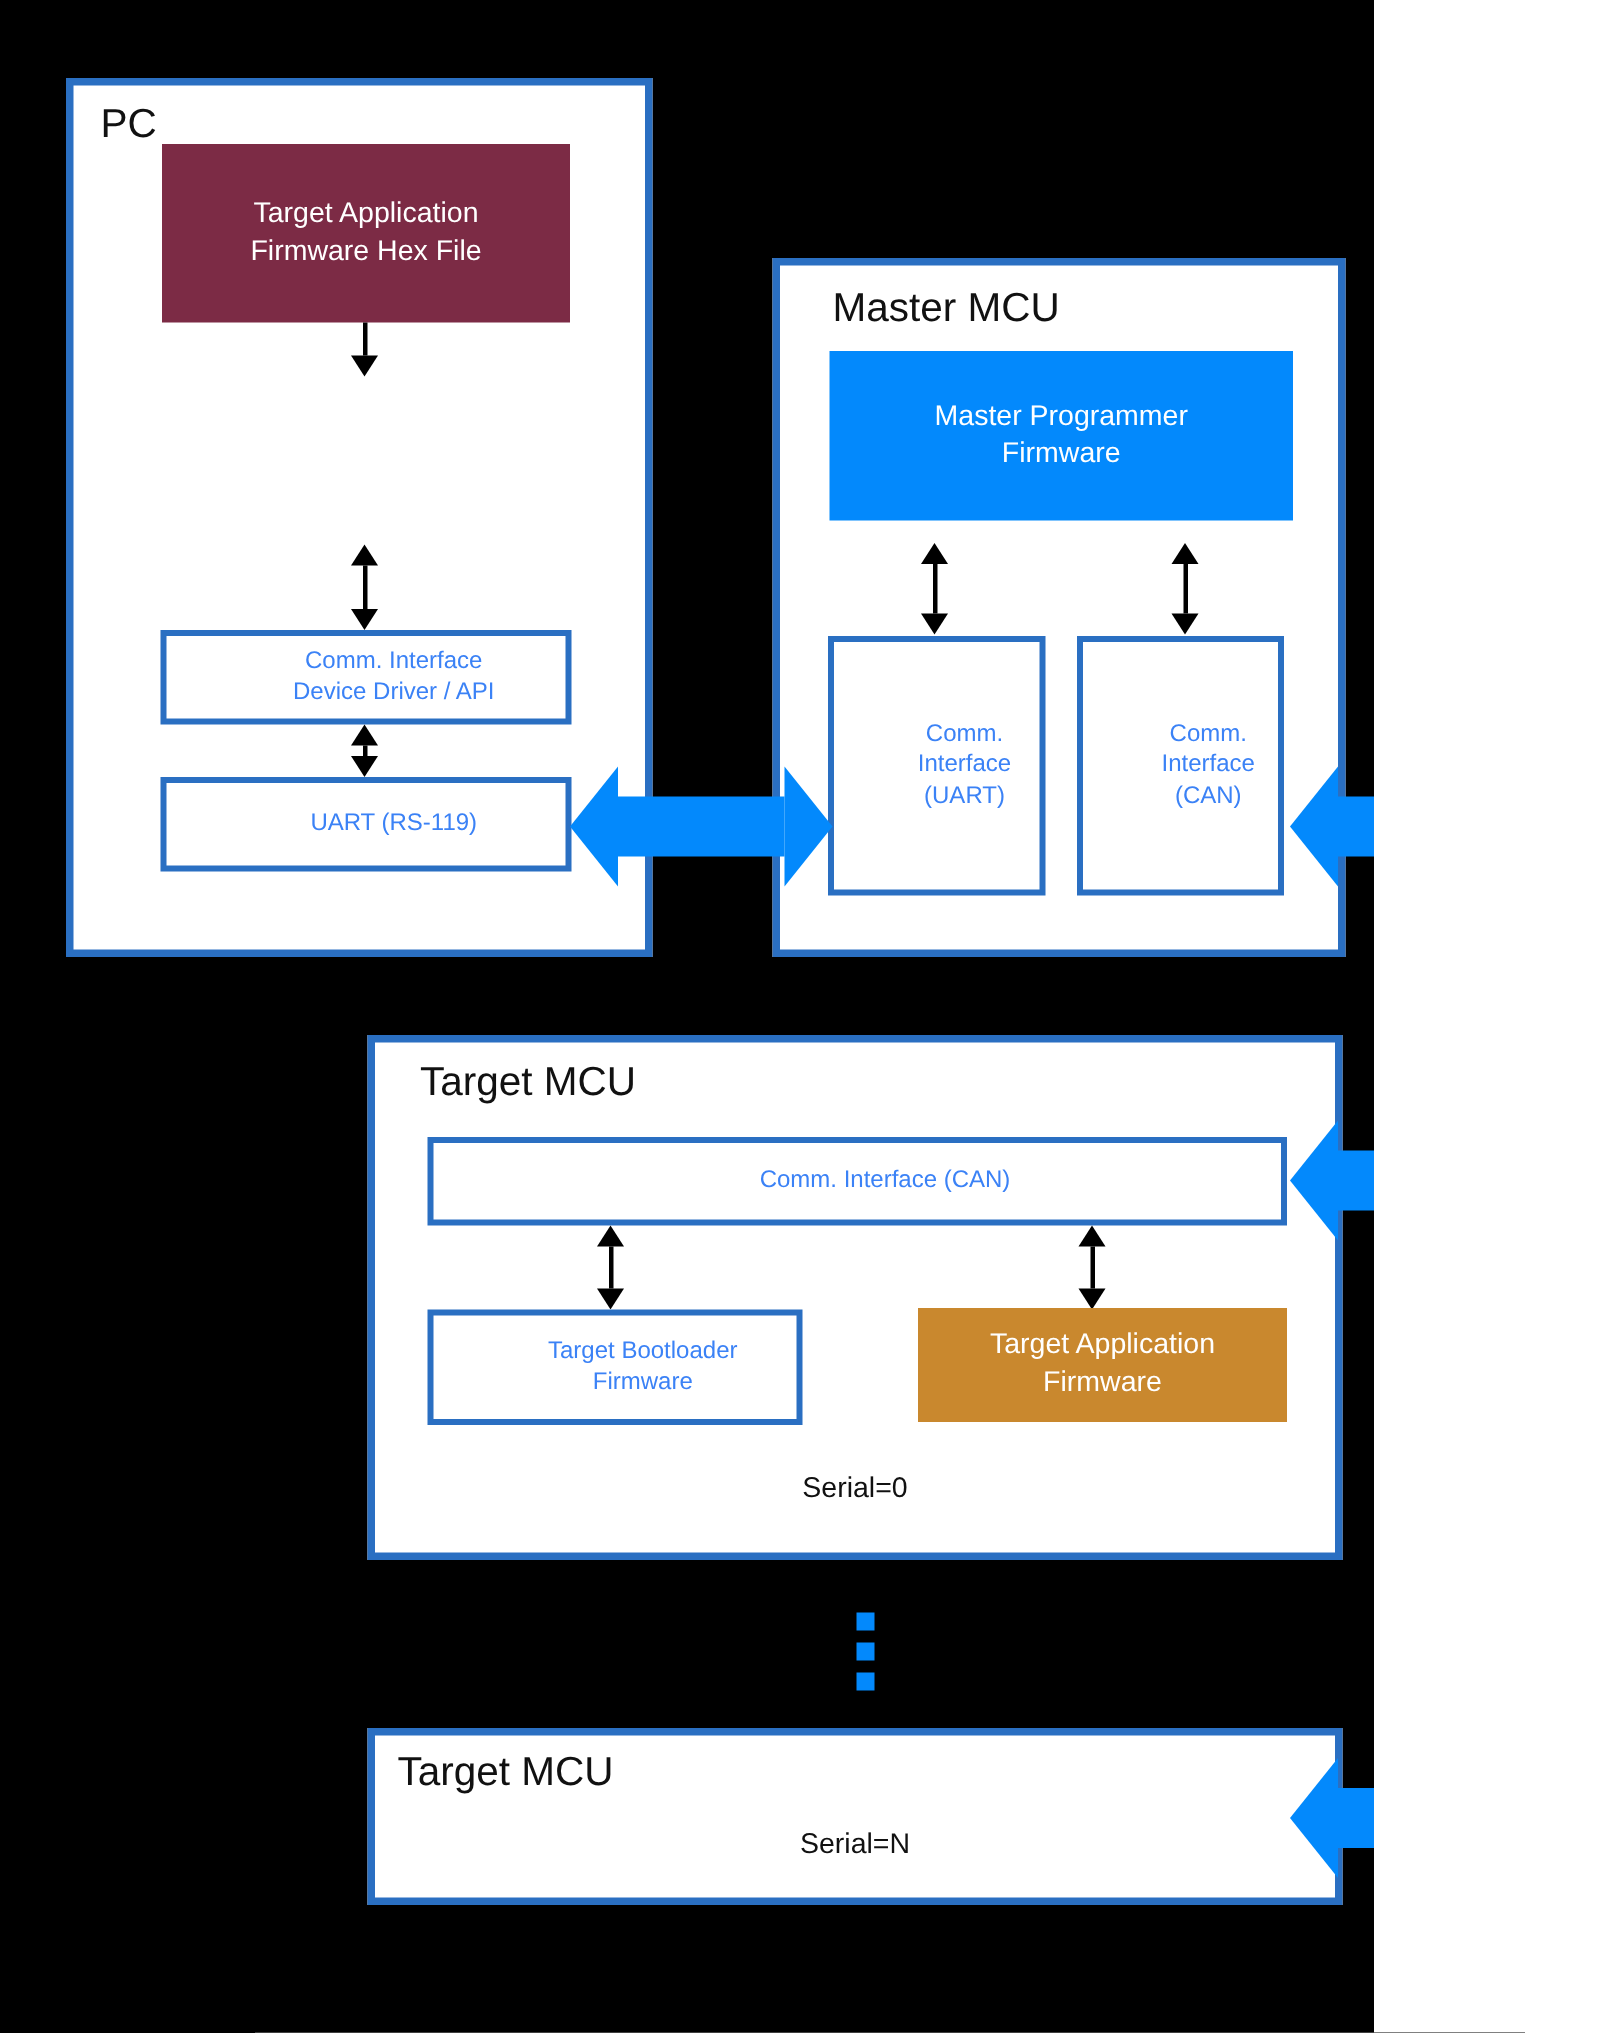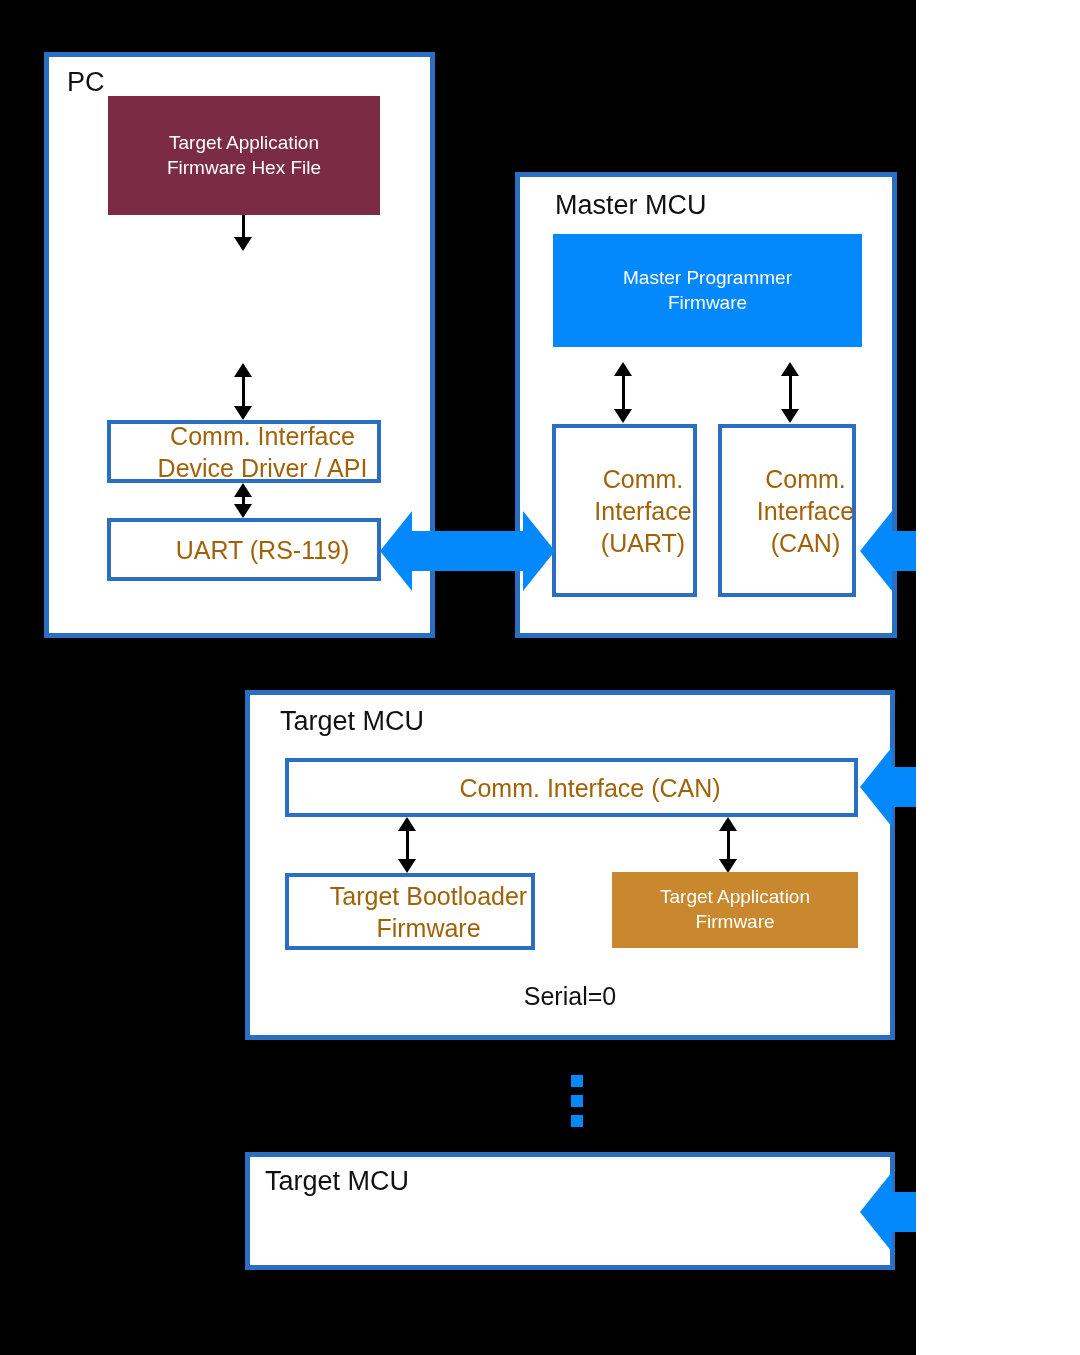--- a/index.html
+++ b/index.html
@@ -6,21 +6,21 @@
   body { font-family: "Liberation Sans", "DejaVu Sans", sans-serif; }
   .canvas { position:relative; width:916px; height:1355px; background:var(--background,#000); overflow:hidden; }
 
   
   .box-outer { position:absolute; background:#fff; border:5px solid var(--box-border,#2a6fc2); box-sizing:border-box; }
   .box-label { position:absolute; color:#111; font-size:27px; font-weight:400; }
 
   
   .box-white { position:absolute; background:#fff; border:4px solid var(--box-border,#2a6fc2); box-sizing:border-box;
                display:flex; align-items:center; justify-content:center; text-align:center;
-               color:#a16207; font-size:25px; line-height:1.28;padding-left:37px; }
+               color:#3b82f6; font-size:16px; line-height:1.28;padding-left:37px; }
   
   .box-fill { position:absolute; display:flex; align-items:center; justify-content:center; text-align:center;
               color:#fff; font-size:19px; line-height:1.3; }
   .pre { white-space:pre-line; }
 
   
   .varrow { position:absolute; display:flex; flex-direction:column; align-items:center; width:18px; }
   .varrow .head-up   { width:0; height:0; border-left:9px solid transparent; border-right:9px solid transparent;
                        border-bottom:14px solid var(--arrow-black,#000); }
   .varrow .head-down { width:0; height:0; border-left:9px solid transparent; border-right:9px solid transparent;
@@ -39,21 +39,21 @@
   .bus { position:absolute; display:flex; flex-direction:column; align-items:center; }
   .bus .tri-up   { width:0; height:0; border-left:42px solid transparent; border-right:42px solid transparent;
                    border-bottom:24px solid var(--accent-blue,#0389fc); }
   .bus .tri-down { width:0; height:0; border-left:42px solid transparent; border-right:42px solid transparent;
                    border-top:24px solid var(--accent-blue,#0389fc); }
   .bus .bshaft { width:42px; flex:1; background:var(--accent-blue,#0389fc); }
   .bus-label { position:absolute; color:#fff; font-size:27px; white-space:nowrap;
                transform:translate(-50%,-50%) rotate(-90deg); }
 
   .dot { position:absolute; width:12px; height:12px; background:var(--accent-blue,#0389fc); }
-  .serial { position:absolute; left:0; right:0; text-align:center; color:#111; font-size:25px; }
+  .serial { position:absolute; left:0; right:0; text-align:center; color:#111; font-size:19px; }
 </style>
 </head>
 <body>
 
 <div class="canvas">
 
   <div class="box-outer" style="left:44px; top:52px; width:391px; height:586px;">
     <div class="box-label" style="left:18px; top:10px;">PC</div>
 
     <div class="box-fill pre" style="left:59px; top:39px; width:272px; height:119px; background:var(--maroon,#7c2b45);">Target Application
@@ -132,20 +132,21 @@
 
     <div class="serial" style="top:287px;">Serial=0</div>
   </div>
 
   <div class="dot" style="left:571px; top:1075px;"></div>
   <div class="dot" style="left:571px; top:1095px;"></div>
   <div class="dot" style="left:571px; top:1115px;"></div>
 
   <div class="box-outer" style="left:245px; top:1152px; width:650px; height:118px;">
     <div class="box-label" style="left:15px; top:9px;">Target MCU</div>
+    <div class="serial" style="top:62px;">Serial=N</div>
   </div>
 
   <div class="harrow" style="left:380px; top:511px; width:175px;">
     <div class="tri-l"></div>
     <div class="hshaft"></div>
     <div class="tri-r"></div>
   </div>
   <div class="harrow" style="left:860px; top:511px; width:102px;">
     <div class="tri-l"></div>
     <div class="hshaft"></div>

